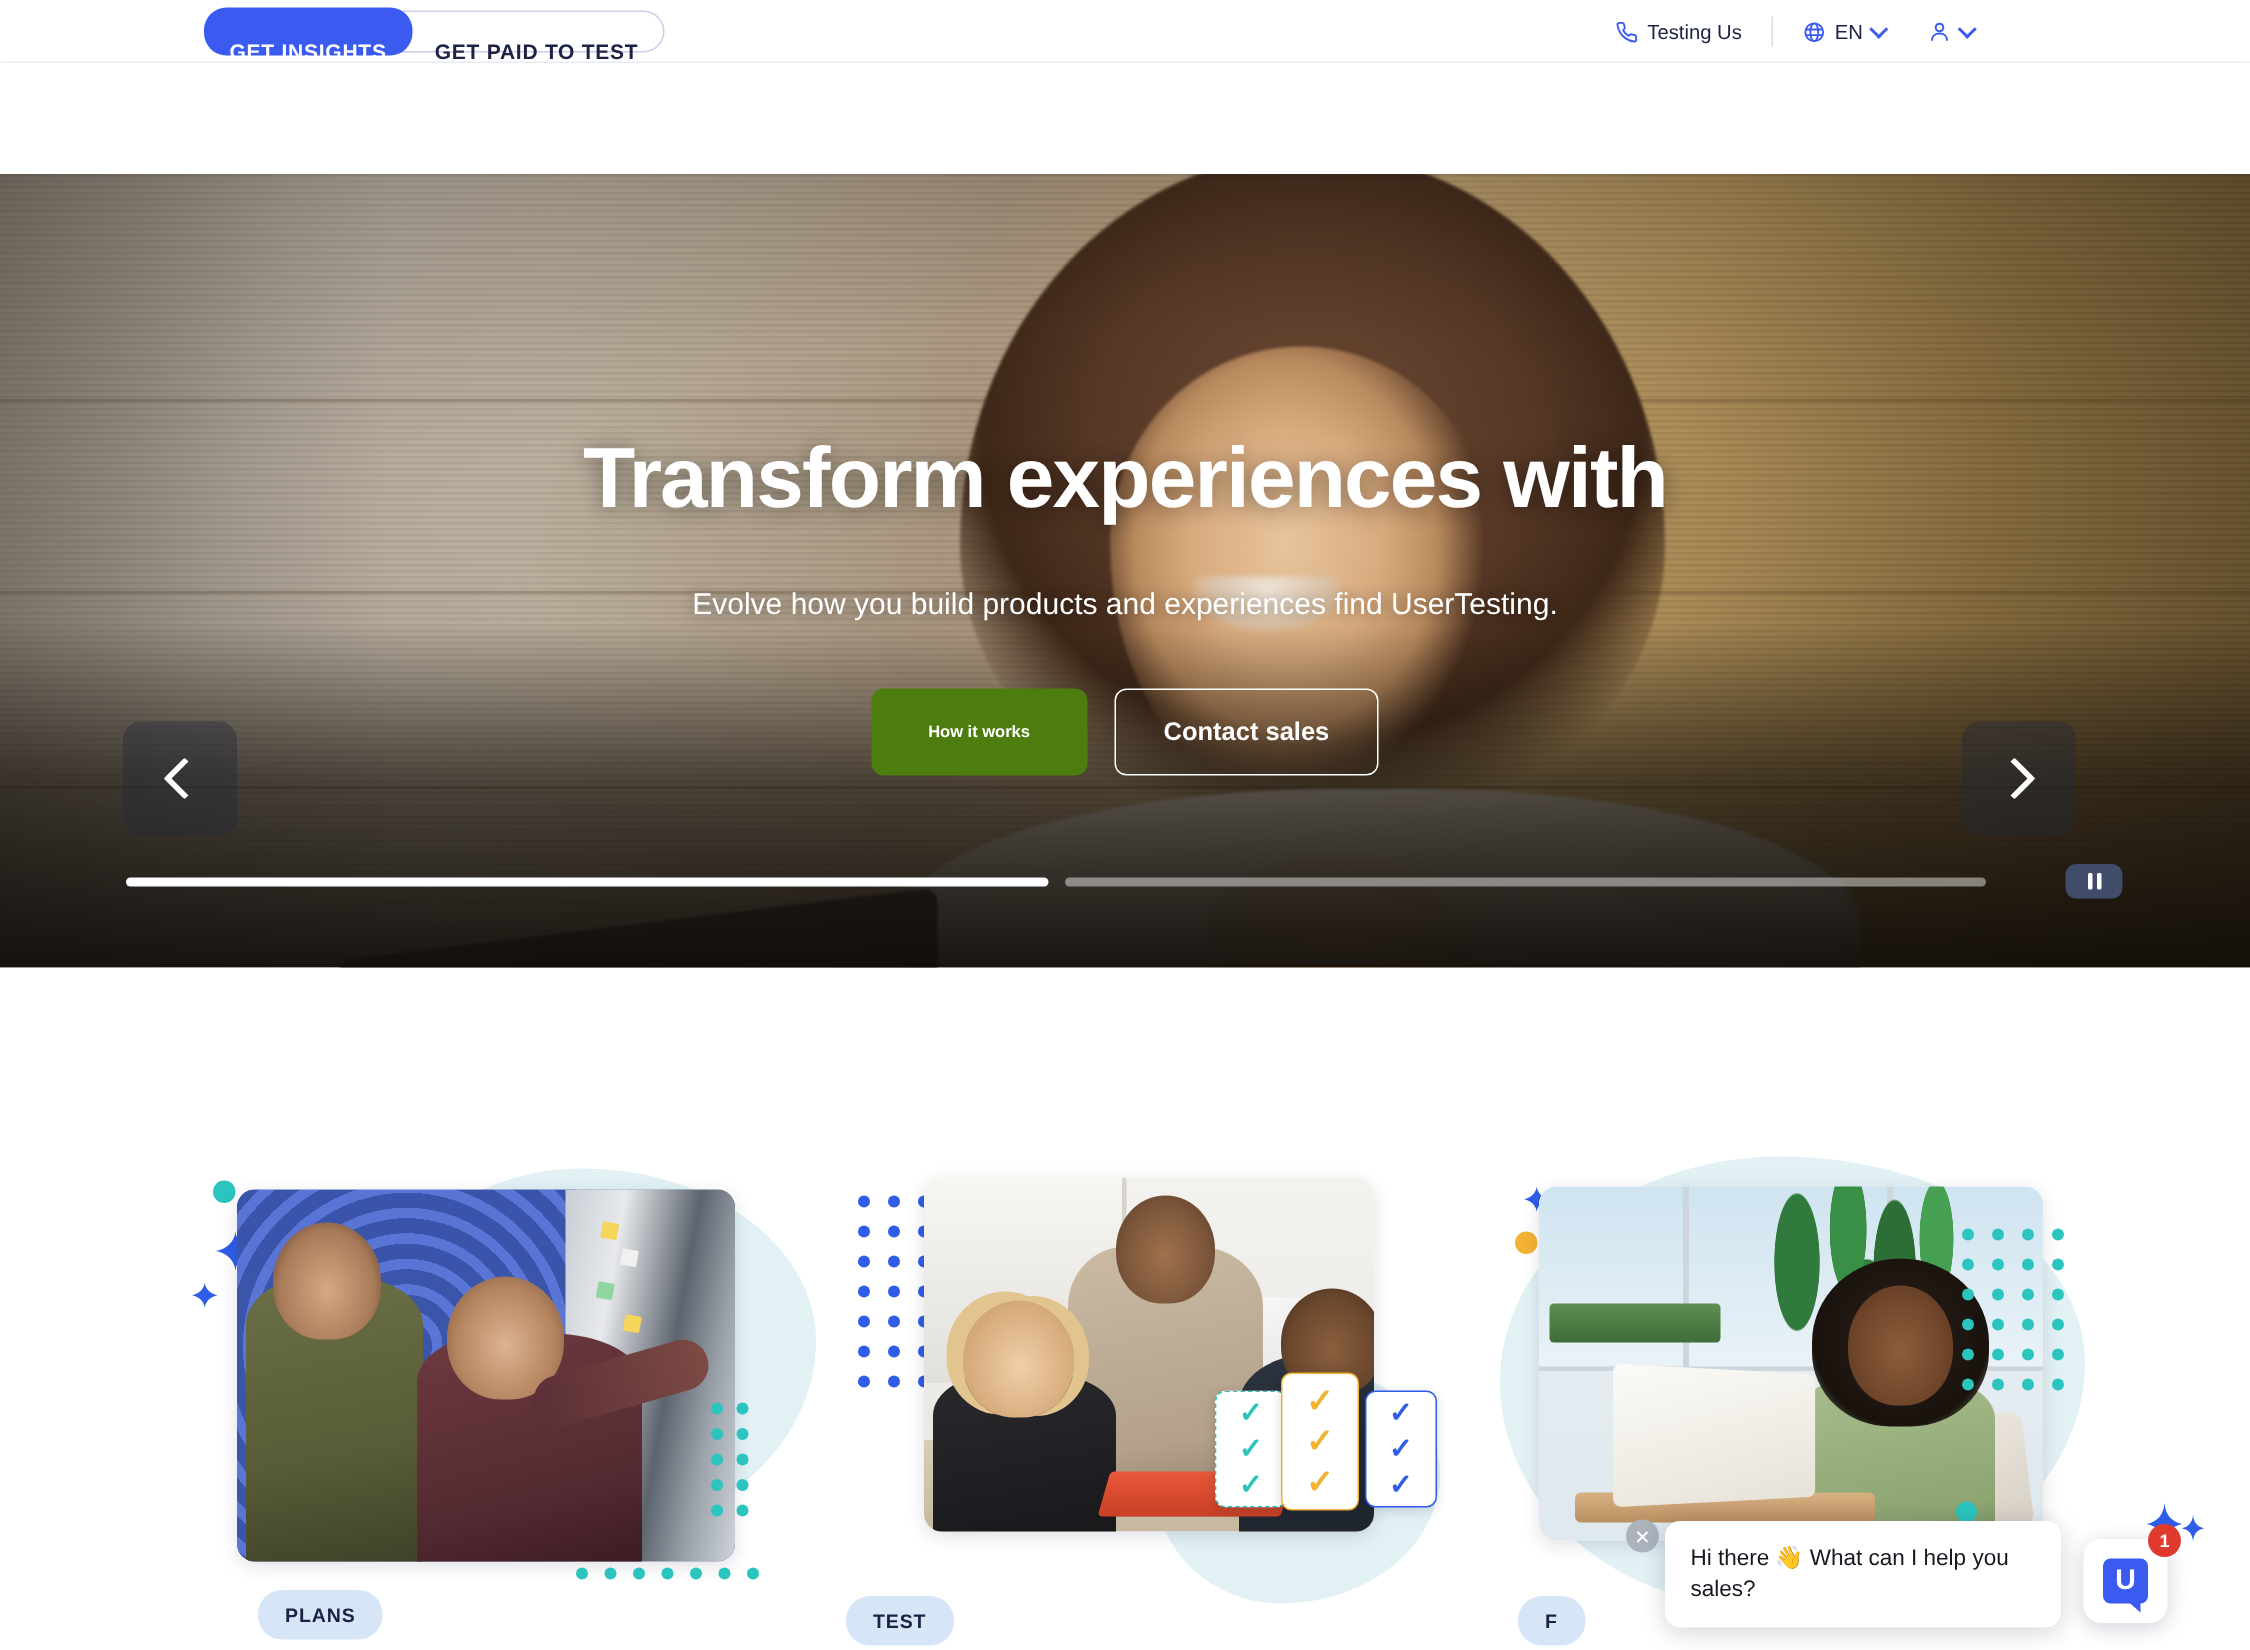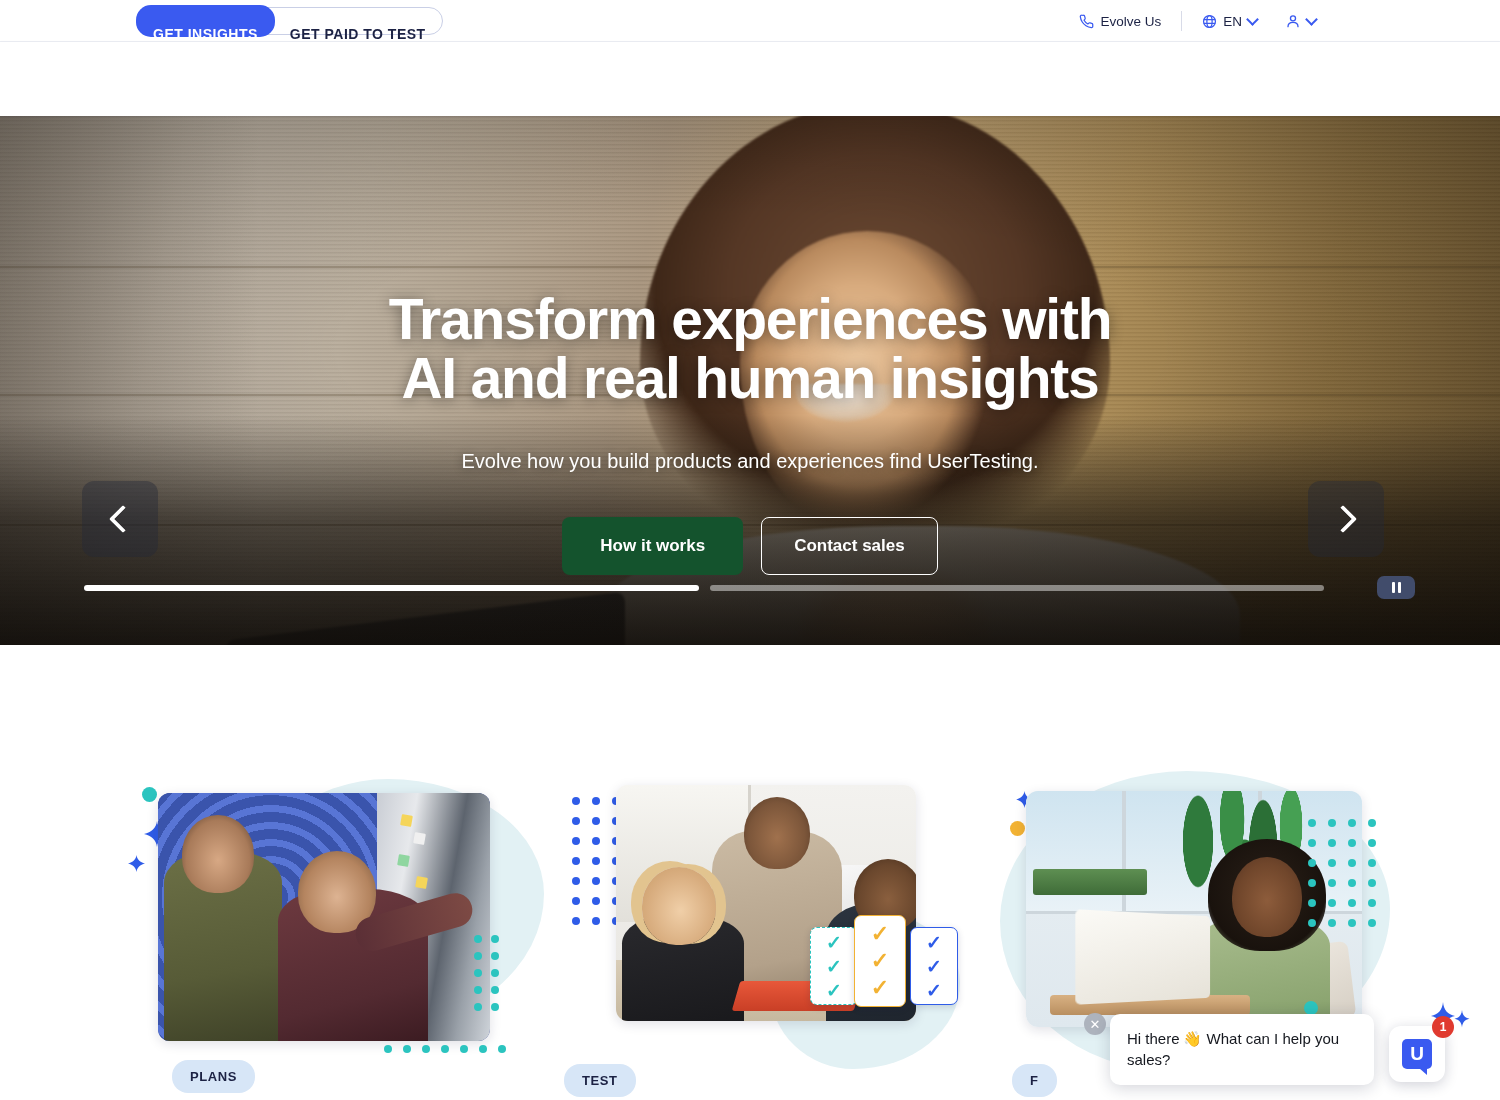--- a/index.html
+++ b/index.html
@@ -158,22 +158,22 @@
     color:#fff; font-size:57px; line-height:1.03; font-weight:700;
     text-align:center; letter-spacing:-1.2px; max-width:1000px;
     text-shadow: 0 2px 14px rgba(0,0,0,.4);
   }
   .hero-sub {
     color:#fff; font-size:20px; margin-top:43px; text-align:center;
     text-shadow: 0 1px 10px rgba(0,0,0,.45);
   }
   .hero-ctas { display:flex; gap:18px; margin-top:44px; }
   .btn-hero-primary {
-    background:#14532d; color:#fff; border:none; border-radius:8px;
-    font-size:17px; font-weight:700; padding:18px 38px; cursor:pointer;
+    background:#4d7c0f; color:#fff; border:none; border-radius:8px;
+    font-size:11px; font-weight:700; padding:18px 38px; cursor:pointer;
     font-family:"Liberation Sans", sans-serif;
   }
   .btn-hero-ghost {
     background:transparent; color:#fff; border:1.6px solid #ffffff; border-radius:8px;
     font-size:17px; font-weight:700; padding:18px 32px; cursor:pointer;
     font-family:"Liberation Sans", sans-serif;
   }
 
   .car-arrow {
     position:absolute; top:365px; width:76px; height:76px;
@@ -444,21 +444,21 @@
     </div>
 
     <div class="util-right">
 
       <div class="util-item">
         <span class="ic">
           <svg width="15" height="15" viewBox="0 0 24 24" fill="none" stroke="#3a5af0" stroke-width="2" stroke-linecap="round" stroke-linejoin="round">
             <path d="M22 16.9v3a2 2 0 01-2.2 2 19.8 19.8 0 01-8.6-3.1 19.5 19.5 0 01-6-6A19.8 19.8 0 012.1 4.2 2 2 0 014.1 2h3a2 2 0 012 1.7c.1 1 .4 1.9.7 2.8a2 2 0 01-.5 2.1L8.1 9.9a16 16 0 006 6l1.3-1.2a2 2 0 012.1-.5c.9.3 1.8.6 2.8.7a2 2 0 011.7 2z"></path>
           </svg>
         </span>
-        <span>Evolve Us</span>
+        <span>Testing Us</span>
       </div>
 
       <div class="util-divider"></div>
 
       <div class="util-item">
         <span class="ic">
           <svg width="15" height="15" viewBox="0 0 24 24" fill="none" stroke="#3a5af0" stroke-width="2">
             <circle cx="12" cy="12" r="9.5"></circle>
               <ellipse cx="12" cy="12" rx="4.2" ry="9.5"></ellipse>
             <path d="M2.8 9h18.4M2.8 15h18.4"></path>
@@ -517,21 +517,20 @@
       <div class="subj-torso"></div>
       <div class="hand-blur"></div>
       <div class="laptop"></div>
       <div class="hero-bottom-dark"></div>
       <div class="hero-vignette"></div>
     </div>
 
     <div class="hero-content">
       <h1 class="hero-title">
         <span>Transform experiences with</span><br>
-        <span>AI and real human insights</span>
       </h1>
       <div class="hero-sub">Evolve how you build products and experiences find UserTesting.</div>
       <div class="hero-ctas">
         <button class="btn-hero-primary">How it works</button>
         <button class="btn-hero-ghost">Contact sales</button>
       </div>
     </div>
 
     <button class="car-arrow left">
       <span class="car-chev l"></span>

